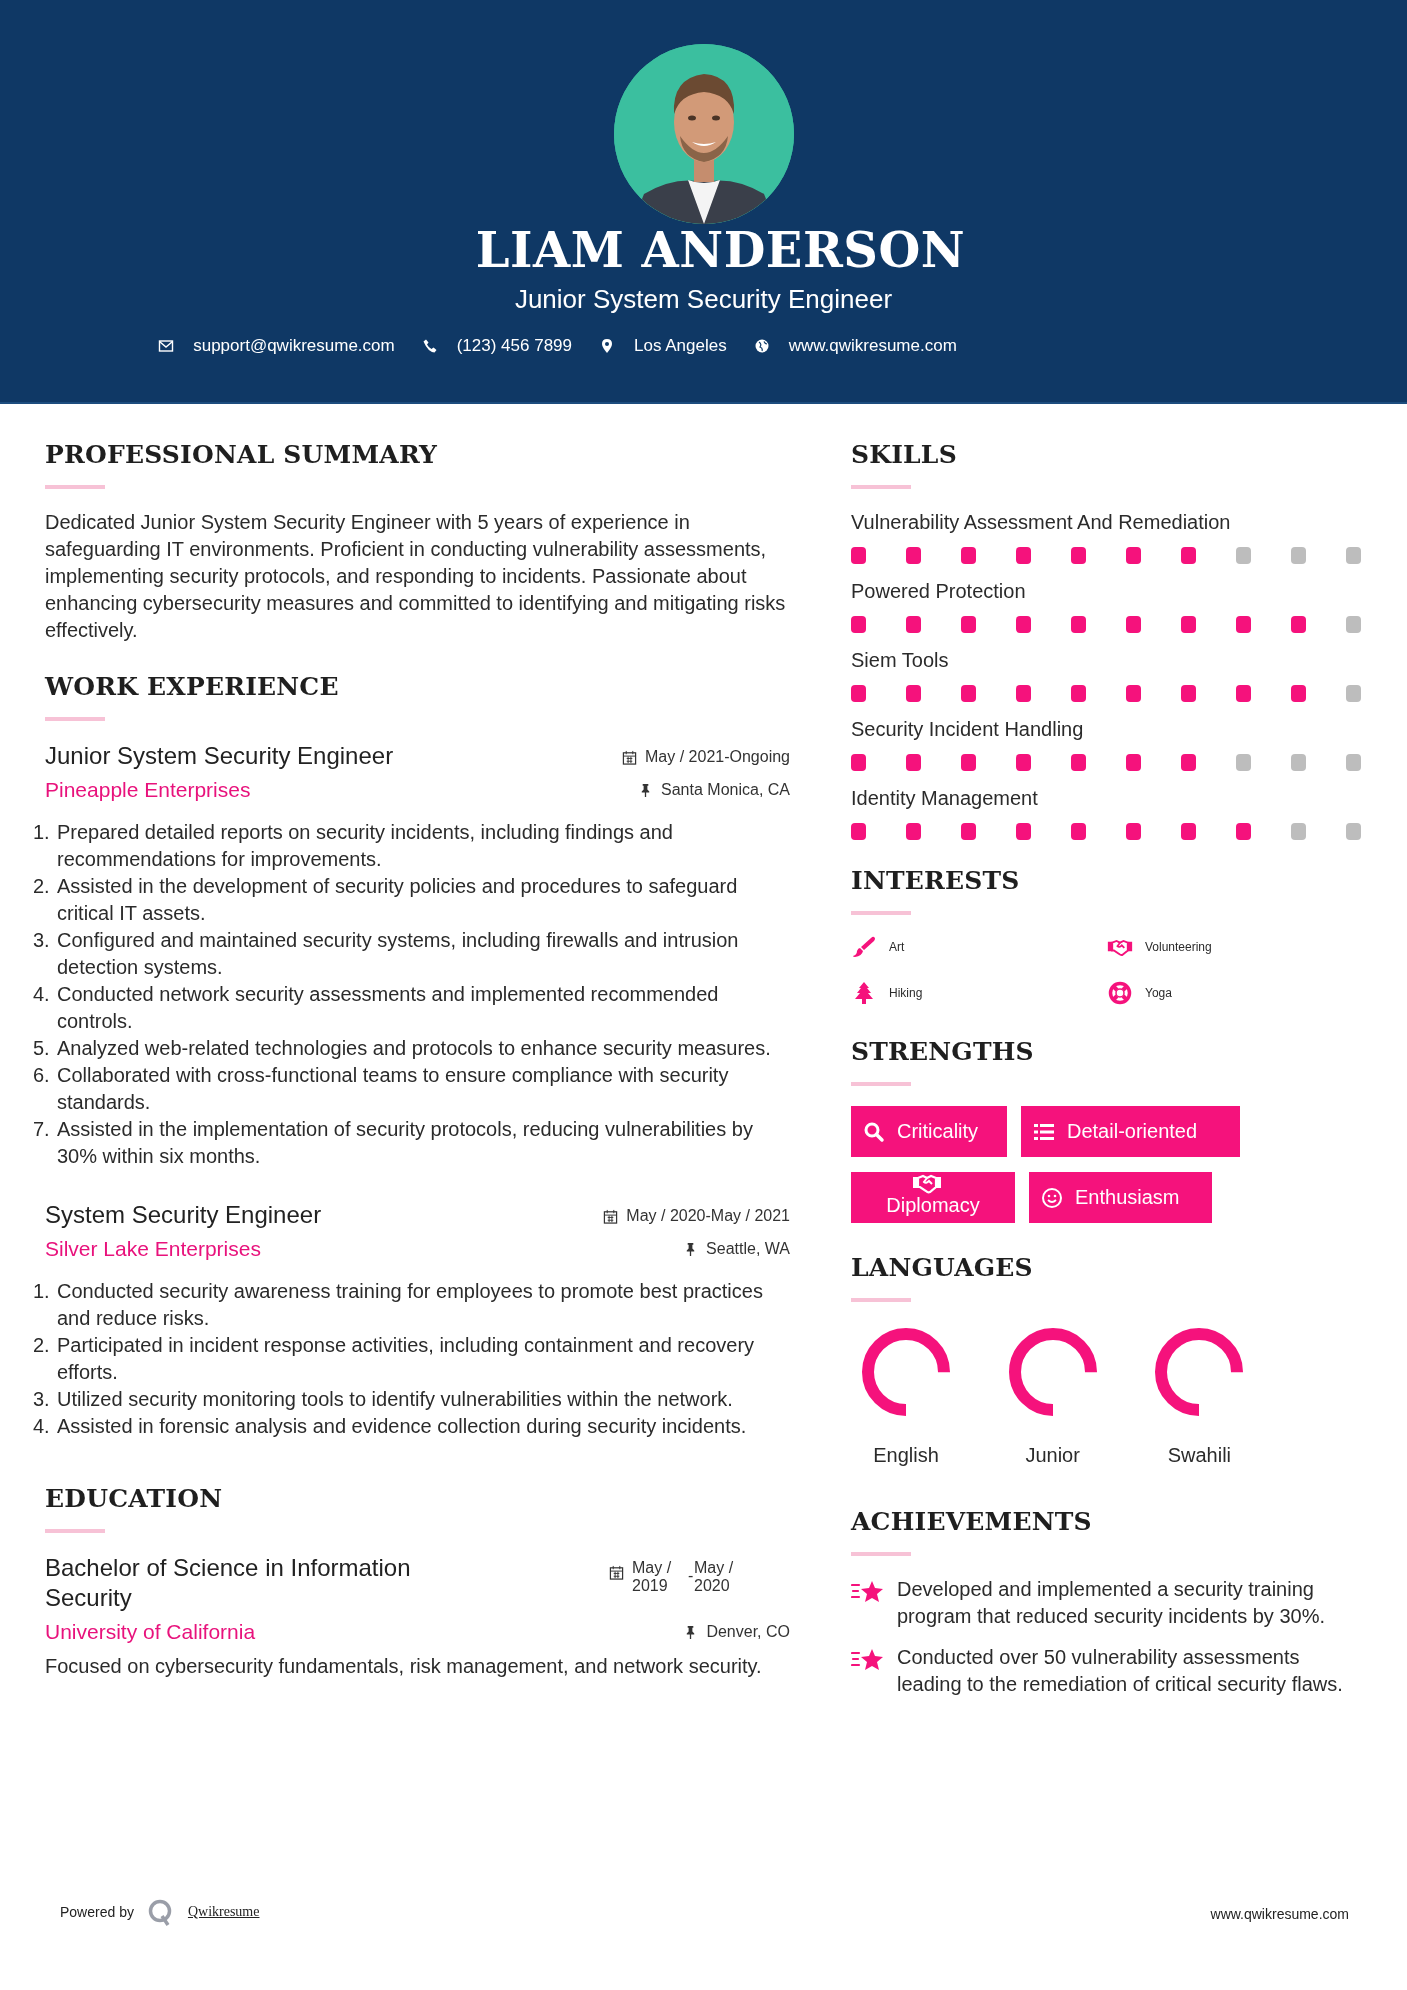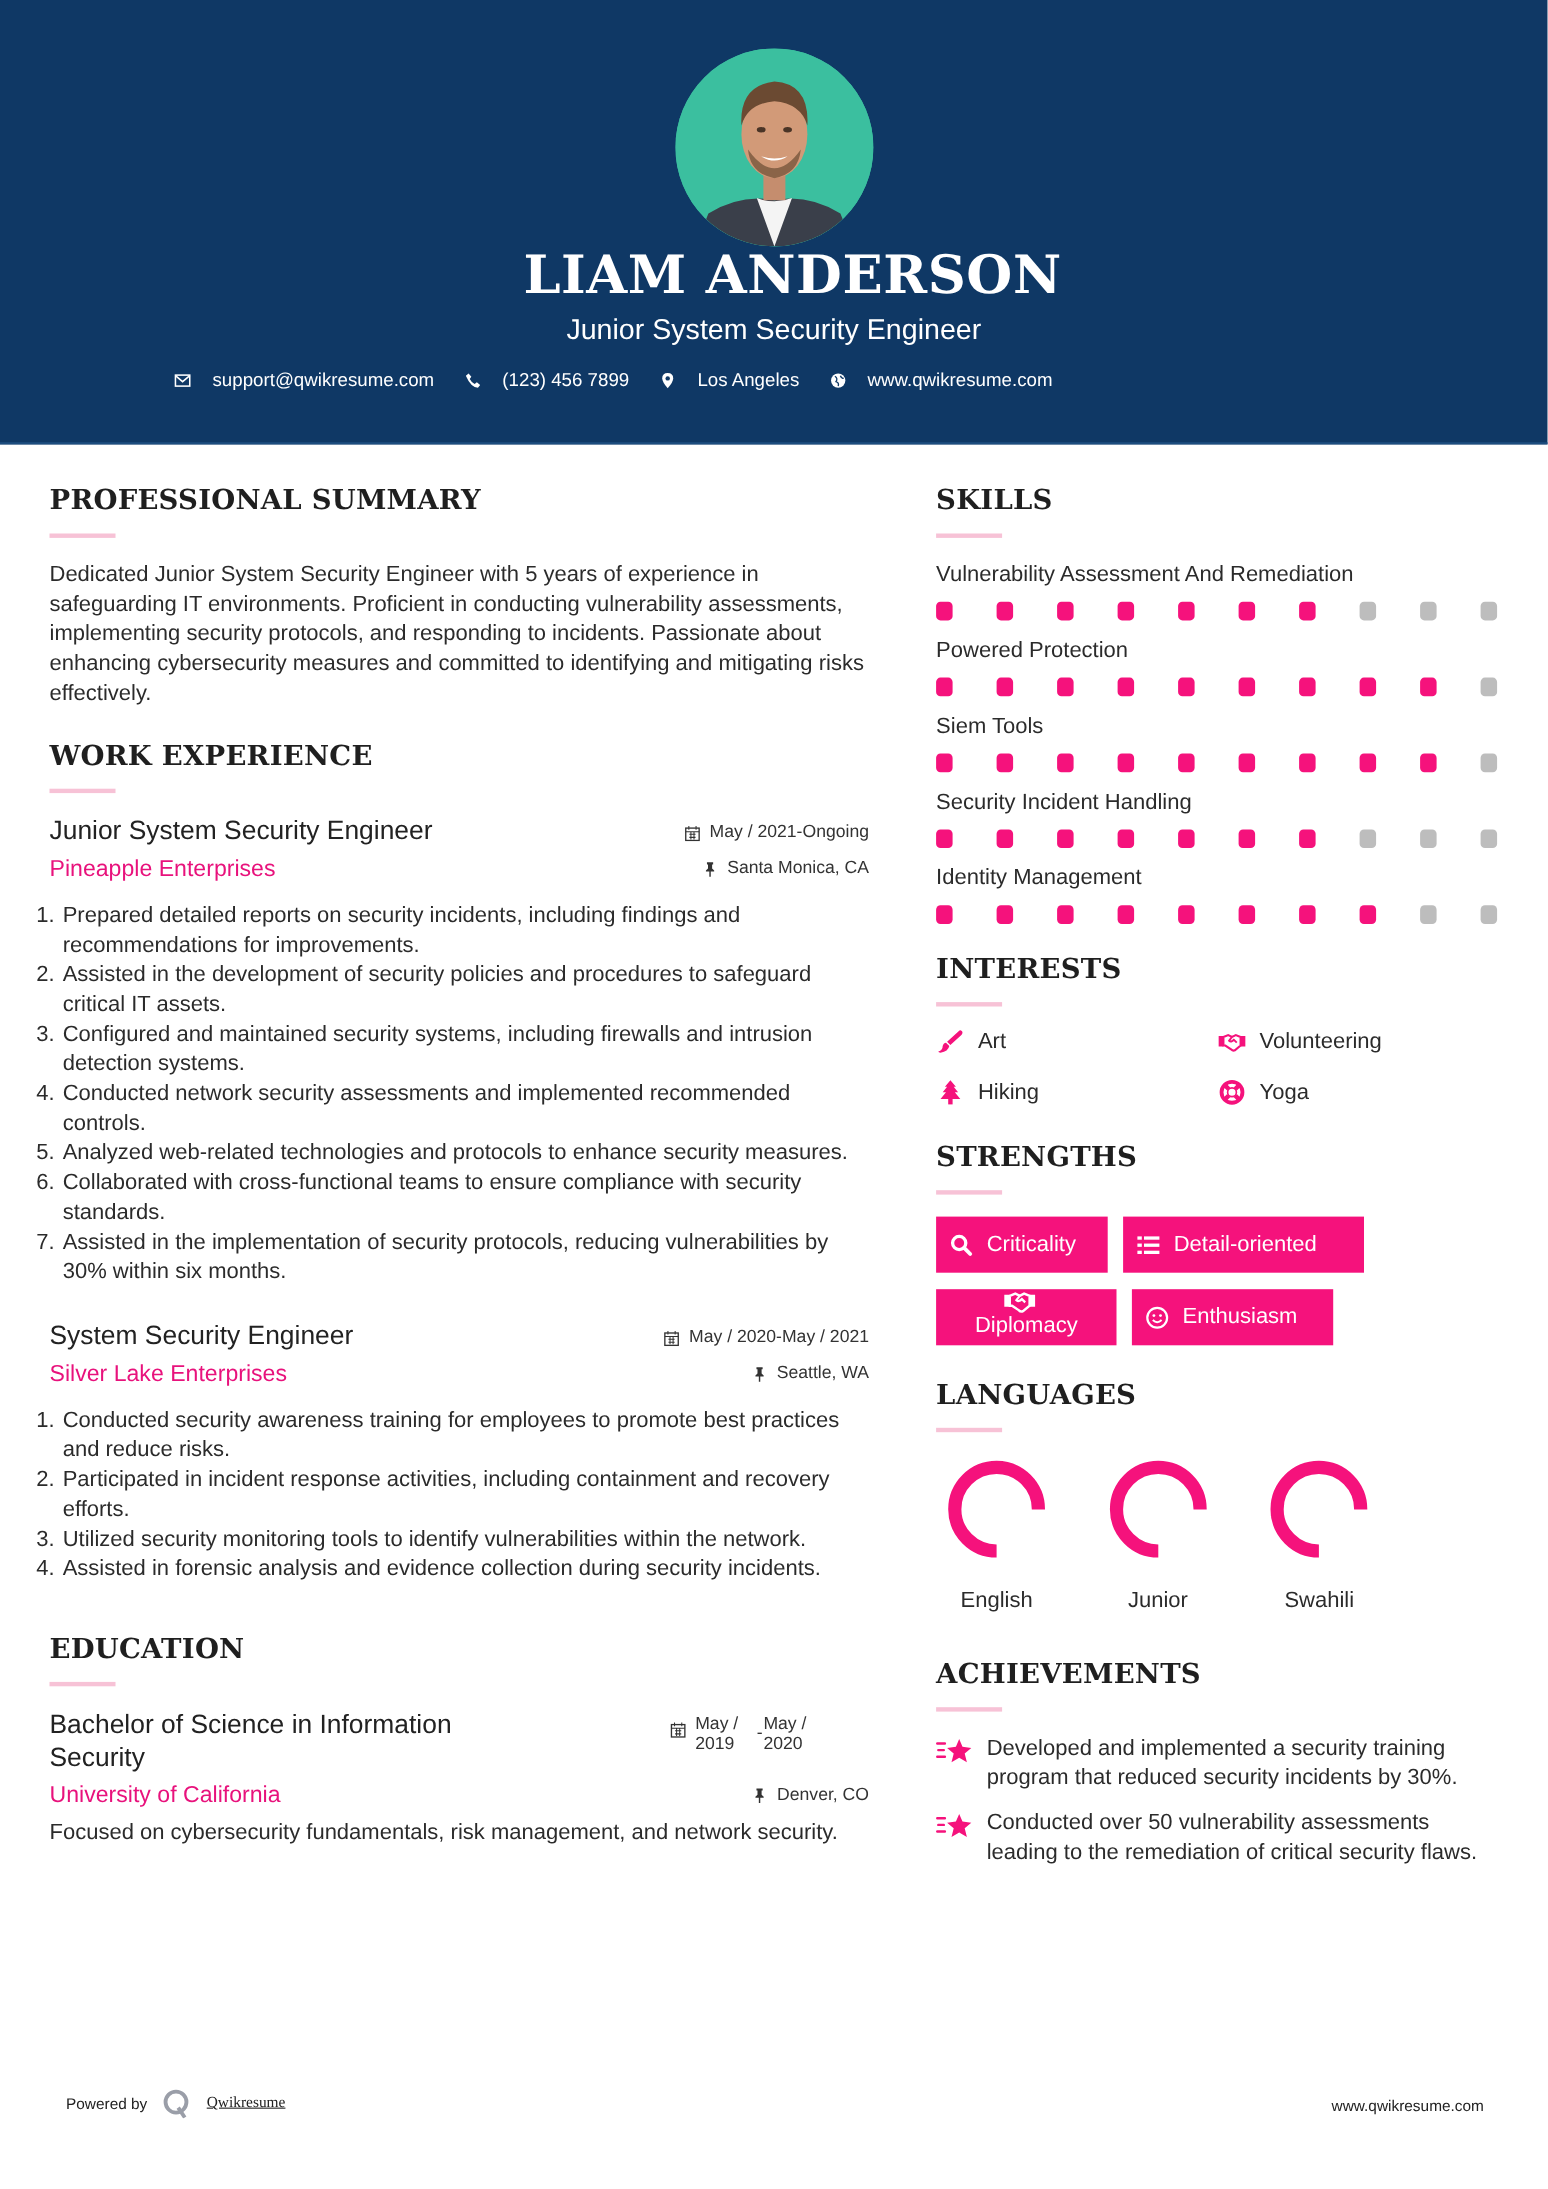--- a/index.html
+++ b/index.html
@@ -43,21 +43,21 @@
 
   
   .skill { margin-bottom: 14px; }
   .skill-name { font-size: 20px; color: #2b2b2b; line-height: 26px; }
   .dots { display: flex; justify-content: space-between; width: 510px; margin-top: 12px; }
   .dot { width: 15px; height: 17px; border-radius: 4px; background: #bdbdbd; }
   .dot.on { background: #f5127c; }
 
   
   .interests { display: grid; grid-template-columns: 256px 256px; row-gap: 18px; margin-top: -2px; }
-  .interest { display: flex; align-items: center; font-size: 20px; color: #2b2b2b; line-height: 28px; }
+  .interest { display: flex; align-items: center; font-size: 12px; color: #2b2b2b; line-height: 28px; }
   .interest svg { width: 26px; height: 24px; margin-right: 12px; }
 
   
   .strengths { display: flex; flex-wrap: wrap; gap: 15px 14px; width: 440px; margin-top: 4px; }
   .strength { background: #f5127c; color: #ffffff; font-size: 20px; height: 51px; display: inline-flex; align-items: center; padding: 0 12px 0 12px; }
   .strength svg { width: 22px; height: 22px; margin-right: 12px; }
 
   
   .langs { display: flex; width: 440px; margin-top: 10px; }
   .lang { width: 171px; display: flex; flex-direction: column; align-items: flex-start; }

